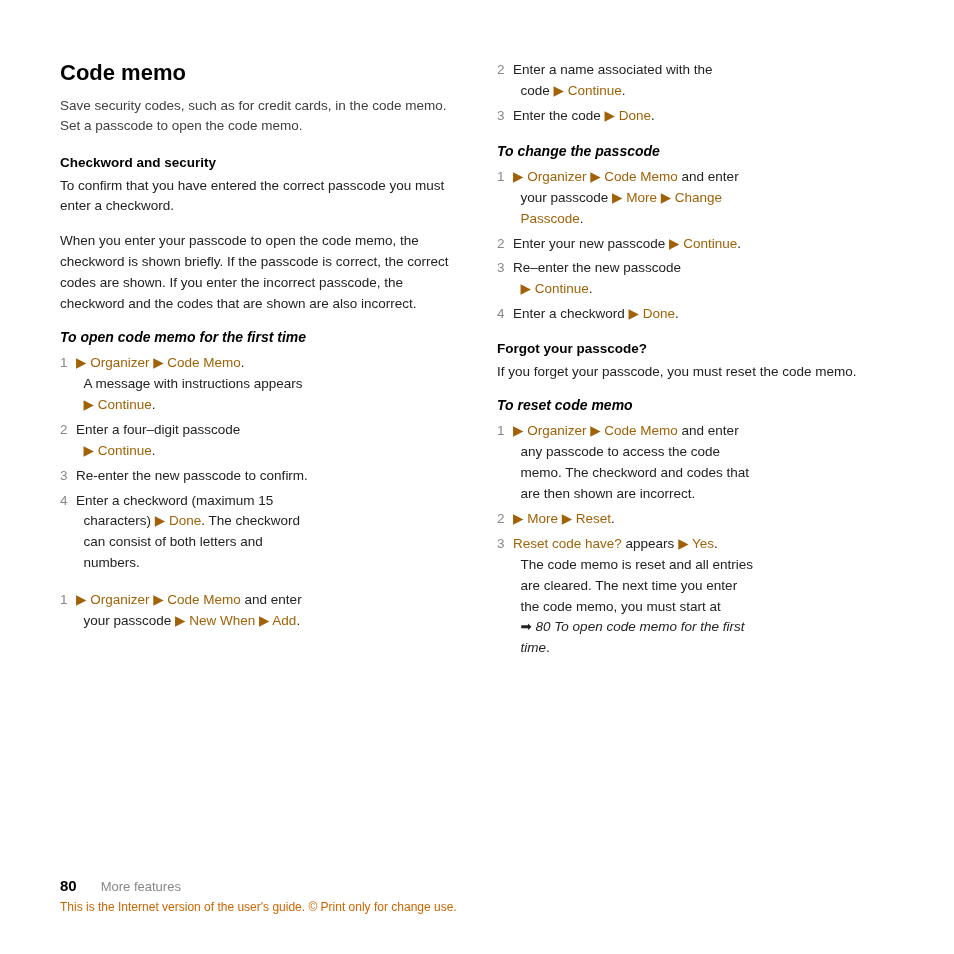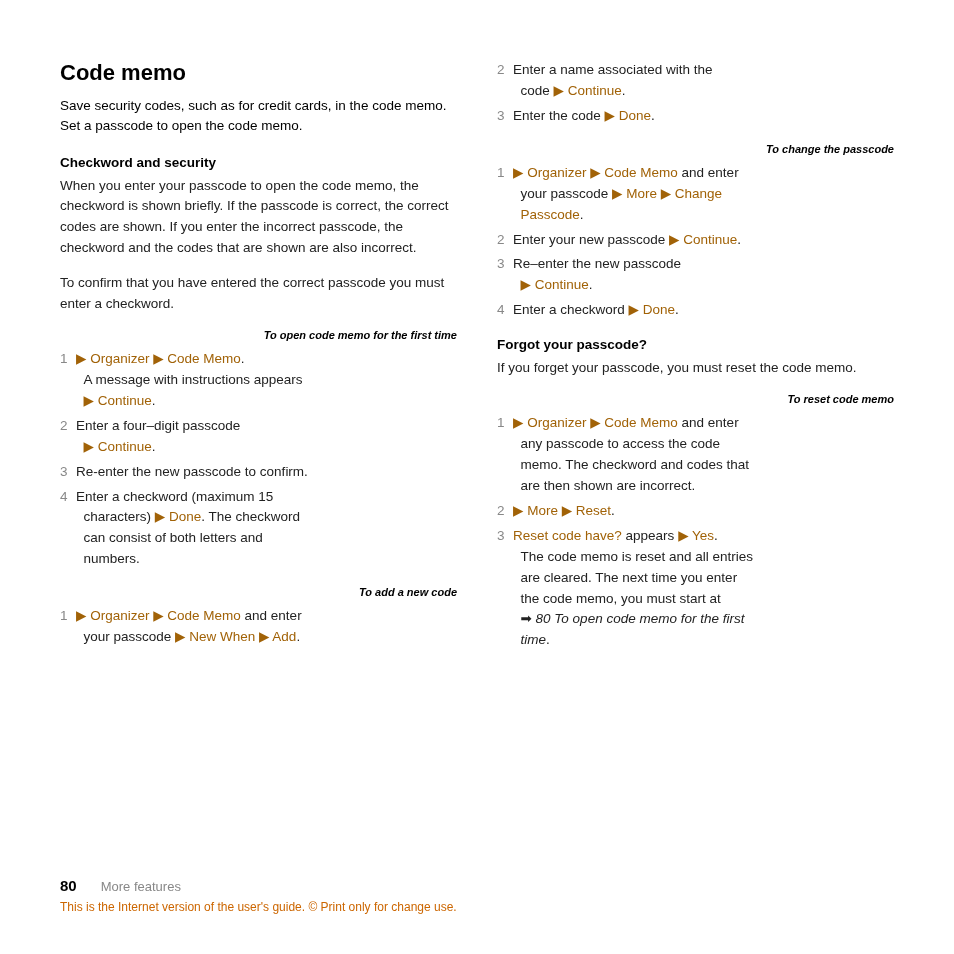--- a/index.html
+++ b/index.html
@@ -36,41 +36,40 @@
     h1.page-title {
       font-size: 22px;
       font-weight: bold;
       margin-bottom: 10px;
       color: #000;
     }
     .intro-text {
       font-size: 13.5px;
       line-height: 1.5;
       margin-bottom: 18px;
-      color: #000000;
+      color: #404040;
     }
     .section-heading {
       font-size: 13.5px;
       font-weight: bold;
       margin-bottom: 6px;
       color: #000;
     }
     .body-text {
       font-size: 13.5px;
       line-height: 1.55;
       margin-bottom: 14px;
       color: #222;
     }
     .subsection-title {
-      font-size: 11px;
+      font-size: 14px;
       font-style: italic;
       font-weight: bold;
       margin-bottom: 8px;
       color: #000;
-      text-align: right;
     }
     .step-list {
       list-style: none;
       padding: 0;
       margin-bottom: 16px;
     }
     .step-list li {
       font-size: 13.5px;
       line-height: 1.55;
       color: #222;
@@ -122,22 +121,22 @@
 <body>
 
 <div class="page">
   <div class="content-area">
 
     <div class="left-col">
       <h1 class="page-title">Code memo</h1>
       <p class="intro-text">Save security codes, such as for credit cards, in the code memo. Set a passcode to open the code memo.</p>
 
       <p class="section-heading">Checkword and security</p>
+      <p class="body-text">To confirm that you have entered the correct passcode you must enter a checkword.</p>
       <p class="body-text">When you enter your passcode to open the code memo, the checkword is shown briefly. If the passcode is correct, the correct codes are shown. If you enter the incorrect passcode, the checkword and the codes that are shown are also incorrect.</p>
-      <p class="body-text">To confirm that you have entered the correct passcode you must enter a checkword.</p>
 
       <p class="subsection-title">To open code memo for the first time</p>
       <ul class="step-list">
         <li>
           <span class="step-num gray-step">1</span>
           <span><span class="link-text">▶ Organizer ▶ Code Memo</span>.<br>&nbsp;&nbsp;A message with instructions appears<br>&nbsp;&nbsp;<span class="link-text">▶ Continue</span>.</span>
         </li>
         <li>
           <span class="step-num gray-step">2</span>
           <span>Enter a four–digit passcode<br>&nbsp;&nbsp;<span class="link-text">▶ Continue</span>.</span>
@@ -145,21 +144,20 @@
         <li>
           <span class="step-num gray-step">3</span>
           <span>Re-enter the new passcode to confirm.</span>
         </li>
         <li>
           <span class="step-num gray-step">4</span>
           <span>Enter a checkword (maximum 15<br>&nbsp;&nbsp;characters) <span class="link-text">▶ Done</span>. The checkword<br>&nbsp;&nbsp;can consist of both letters and<br>&nbsp;&nbsp;numbers.</span>
         </li>
       </ul>
 
-      <p class="subsection-title">To add a new code</p>
       <ul class="step-list">
         <li>
           <span class="step-num gray-step">1</span>
           <span><span class="link-text">▶ Organizer ▶ Code Memo</span> and enter<br>&nbsp;&nbsp;your passcode <span class="link-text">▶ New When ▶ Add</span>.</span>
         </li>
       </ul>
     </div>
 
     <div class="right-col">
 

